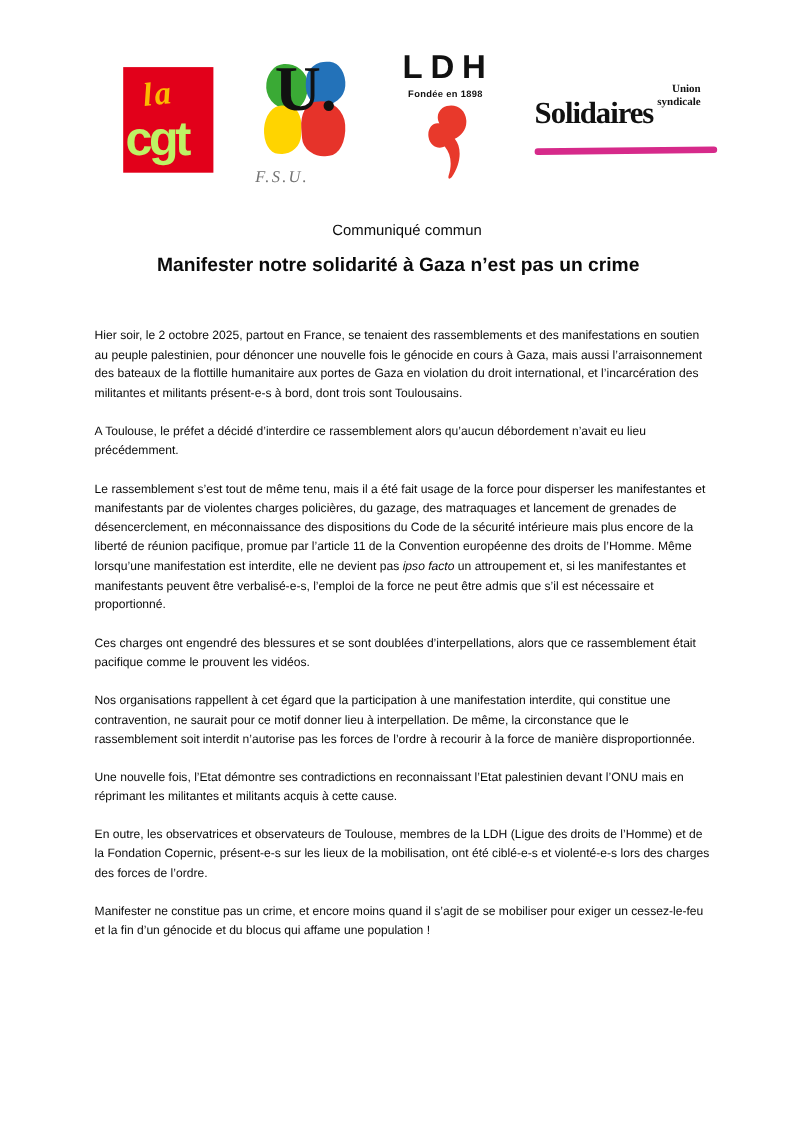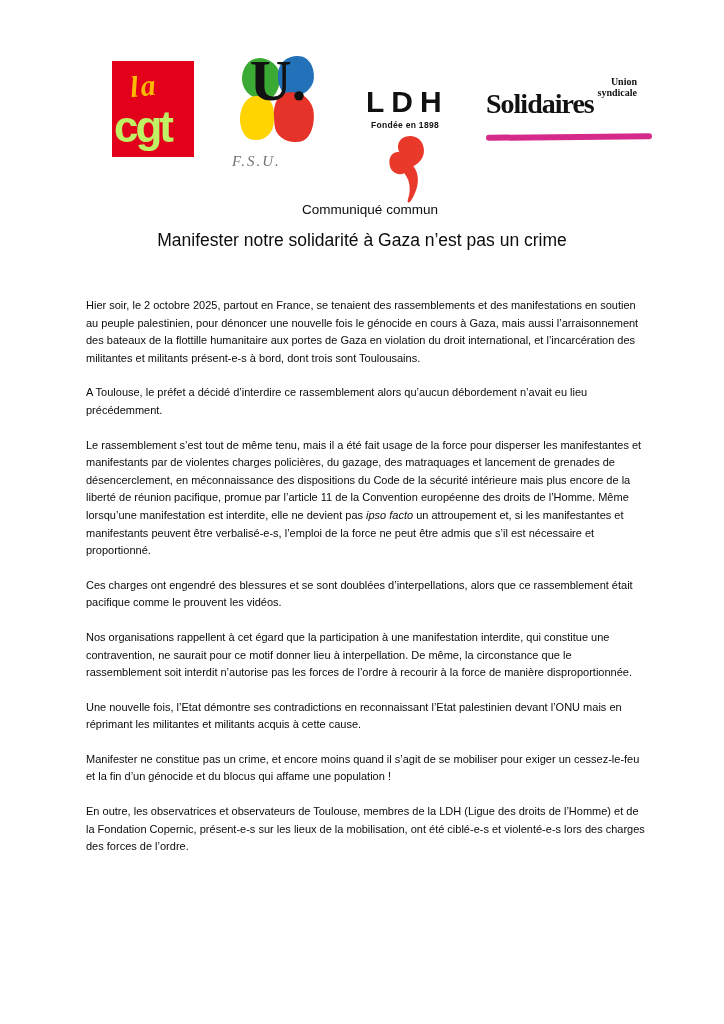--- a/index.html
+++ b/index.html
@@ -95,21 +95,20 @@
     text-align: center;
     margin-top: -4px;
   }
   .ldh-word {
     font-size: 30px;
     font-weight: bold;
     letter-spacing: 7px;
     color: #111111;
     line-height: 1;
     margin-left: 4px;
-    margin-top: 40px;
   }
   .ldh-sub {
     font-size: 8.5px;
     font-weight: bold;
     color: #111111;
     margin-top: 3px;
     letter-spacing: 0.3px;
   }
   .ldh-mark { margin-top: 4px; }
 
@@ -154,21 +153,21 @@
     margin-top: 32px;
     text-align: center;
     font-size: 13.5px;
     font-weight: normal;
     margin-left: 16px;
   }
   .doc-title {
     margin-top: 13px;
     text-align: center;
     font-size: 17.5px;
-    font-weight: normal;
+    font-weight: bold;
   }
   .body-text {
     margin: 46px 76px 0 86px;
     font-size: 11px;
     line-height: 17.6px;
     text-align: left;
   }
   .body-text p { margin: 0 0 17px 0; }
   .body-text em { font-style: italic; }
 </style>
@@ -218,17 +217,17 @@
 
   <h1 class="doc-title">Manifester notre solidarité à Gaza n’est pas un crime</h1>
 
   <div class="body-text">
     <p>Hier soir, le 2 octobre 2025, partout en France, se tenaient des rassemblements et des manifestations en soutien au peuple palestinien, pour dénoncer une nouvelle fois le génocide en cours à Gaza, mais aussi l’arraisonnement des bateaux de la flottille humanitaire aux portes de Gaza en violation du droit international, et l’incarcération des militantes et militants présent-e-s à bord, dont trois sont Toulousains.</p>
     <p>A Toulouse, le préfet a décidé d’interdire ce rassemblement alors qu’aucun débordement n’avait eu lieu précédemment.</p>
     <p><span>Le rassemblement s’est tout de même tenu, mais il a été fait usage de la force pour disperser les manifestantes et manifestants par de violentes charges policières, du gazage, des matraquages et lancement de grenades de désencerclement, en méconnaissance des dispositions du Code de la sécurité intérieure mais plus encore de la liberté de réunion pacifique, promue par l’article 11 de la Convention européenne des droits de l’Homme. Même lorsqu’une manifestation est interdite, elle ne devient pas </span><em>ipso facto</em><span> un attroupement et, si les manifestantes et manifestants peuvent être verbalisé-e-s, l’emploi de la force ne peut être admis que s’il est nécessaire et proportionné.</span></p>
     <p>Ces charges ont engendré des blessures et se sont doublées d’interpellations, alors que ce rassemblement était pacifique comme le prouvent les vidéos.</p>
     <p>Nos organisations rappellent à cet égard que la participation à une manifestation interdite, qui constitue une contravention, ne saurait pour ce motif donner lieu à interpellation. De même, la circonstance que le rassemblement soit interdit n’autorise pas les forces de l’ordre à recourir à la force de manière disproportionnée.</p>
     <p>Une nouvelle fois, l’Etat démontre ses contradictions en reconnaissant l’Etat palestinien devant l’ONU mais en réprimant les militantes et militants acquis à cette cause.</p>
+    <p>En outre, les observatrices et observateurs de Toulouse, membres de la LDH (Ligue des droits de l’Homme) et de la Fondation Copernic, présent-e-s sur les lieux de la mobilisation, ont été ciblé-e-s et violenté-e-s lors des charges des forces de l’ordre.</p>
     <p>Manifester ne constitue pas un crime, et encore moins quand il s’agit de se mobiliser pour exiger un cessez-le-feu et la fin d’un génocide et du blocus qui affame une population !</p>
-    <p>En outre, les observatrices et observateurs de Toulouse, membres de la LDH (Ligue des droits de l’Homme) et de la Fondation Copernic, présent-e-s sur les lieux de la mobilisation, ont été ciblé-e-s et violenté-e-s lors des charges des forces de l’ordre.</p>
   </div>
 
 </div>
 
 </body></html>

